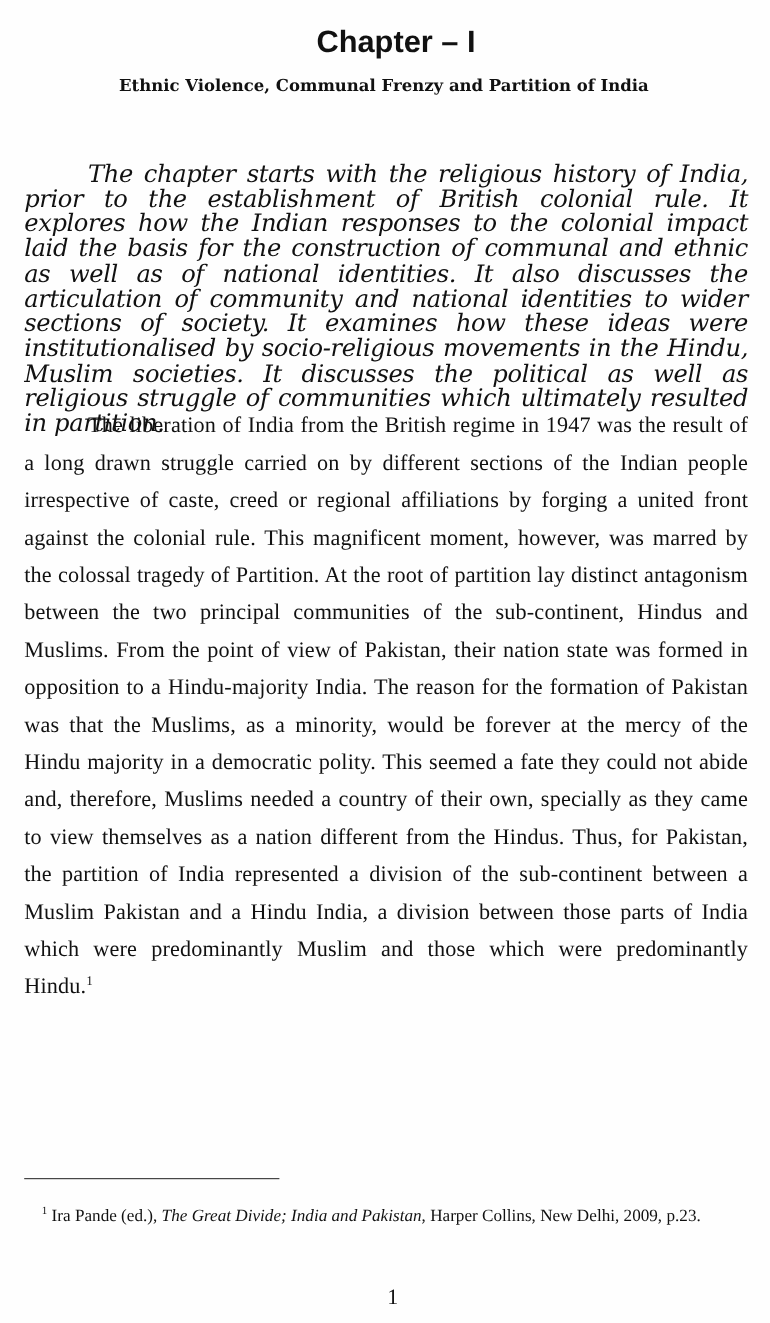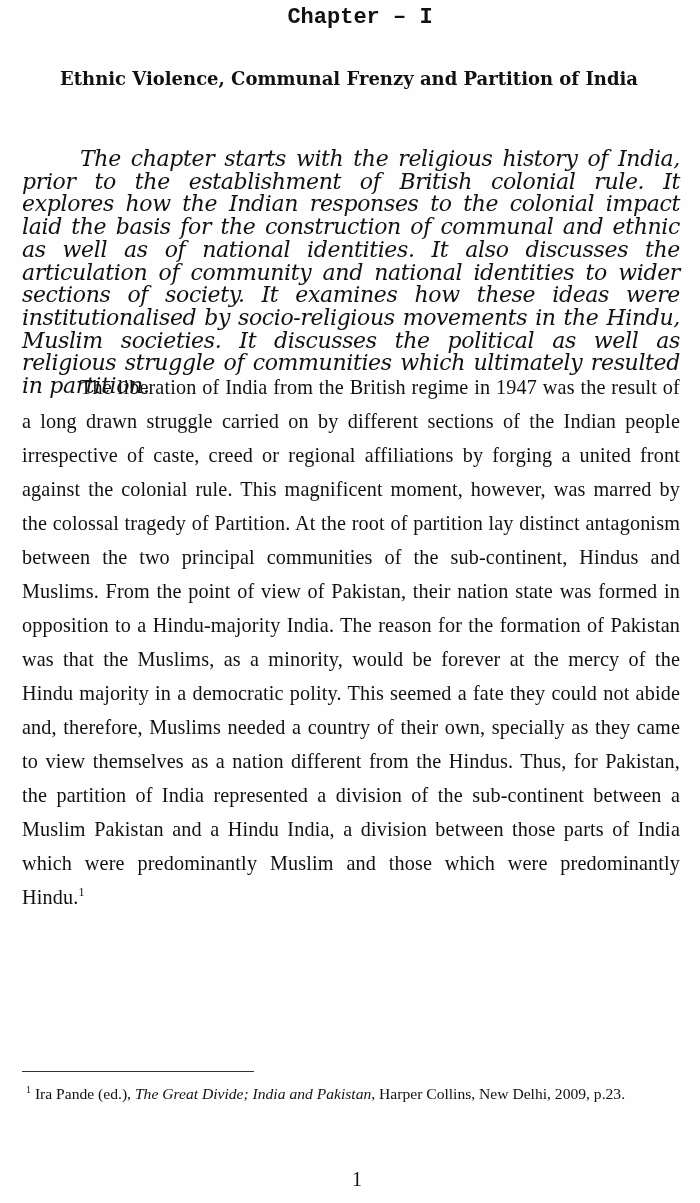--- a/index.html
+++ b/index.html
@@ -17,38 +17,38 @@
     }
     .page {
       position: absolute;
       left: 22px;
       top: 0;
       width: 658px;
     }
     .chapter-label {
       position: absolute;
       left: 0;
-      top: 4px;
+      top: 24px;
       width: 658px;
       text-align: center;
-      font-family: Liberation Mono, monospace;
+      font-family: Liberation Sans, sans-serif;
       font-weight: bold;
-      font-size: 22px;
+      font-size: 28px;
       line-height: 28px;
       margin-left: 9px;
     }
     .chapter-title {
       position: absolute;
       left: 0;
       top: 56px;
       width: 658px;
       text-align: center;
       font-family: "DejaVu Serif", serif;
       font-weight: bold;
-      font-size: 18px;
+      font-size: 15px;
       line-height: 45px;
       margin-left: -2px;
     }
     .abstract {
       position: absolute;
       left: 0;
       top: 148px;
       width: 658px;
       font-family: "DejaVu Serif", serif;
       font-style: italic;
@@ -93,21 +93,21 @@
     }
     .footnote {
       position: absolute;
       left: 0;
       top: 1080px;
       width: 658px;
       font-family: "Liberation Serif", serif;
       font-size: 15.6px;
       line-height: 20px;
       text-align: justify;
-      margin: 4px;
+      margin: 16px;
     }
     .footnote .fn-num {
       font-size: 10px;
       vertical-align: super;
       line-height: 0;
     }
     .page-number {
       position: absolute;
       left: 0;
       top: 1166px;

